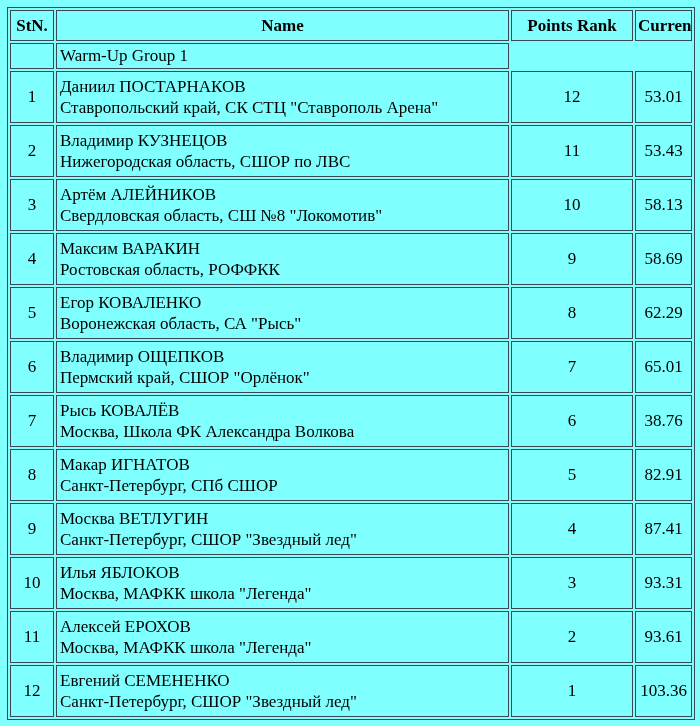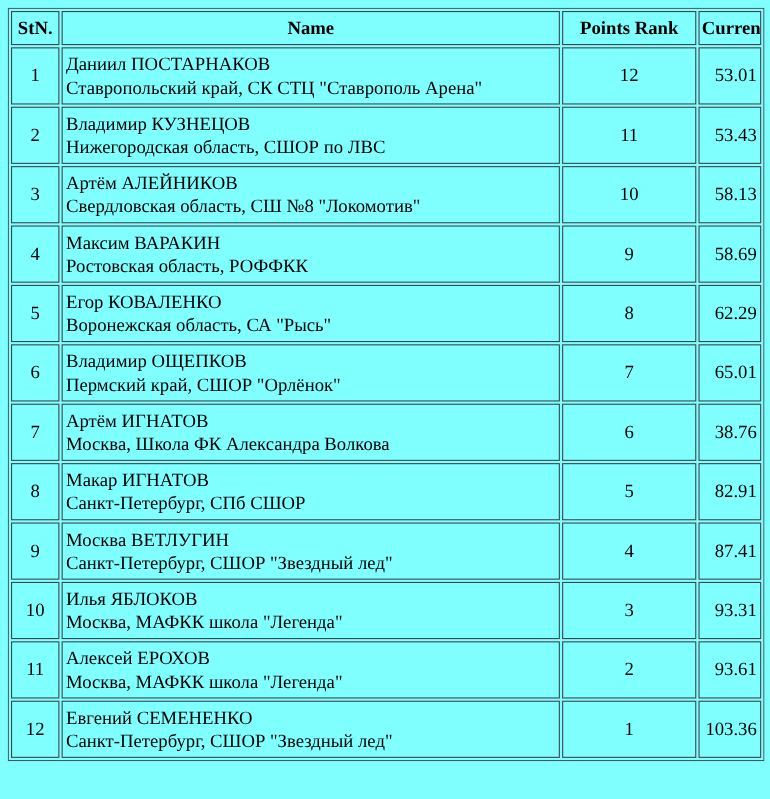--- a/index.html
+++ b/index.html
@@ -29,21 +29,21 @@
   th {
     font-weight: bold;
     text-align: center;
     height: 29px;
     padding: 0 2px;
   }
   tr.skater-row td { height: 50px; }
   tr.group-row td { height: 24px; }
   td.stn-cell   { text-align: center; }
   td.rank-cell  { text-align: center; }
-  td.points-cell{ text-align: right; padding-right: 3px; }
+  td.points-cell{ text-align: center; padding-right: 3px; }
   td.name-cell  { text-align: left; }
   td.ghost-cell { border: none; background: transparent; }
   .name-line, .club-line {
     line-height: 21px;
     white-space: nowrap;
   }
   .group-label { line-height: 22px; }
 </style>
 </head>
 <body>
@@ -57,20 +57,25 @@
   </colgroup>
   <thead>
     <tr>
       <th>StN.</th>
       <th>Name</th>
       <th>Points Rank</th>
       <th>Current</th>
     </tr>
   </thead>
   <tbody id="table-body">
+      <tr class="group-row">
+        <td class="stn-cell"></td>
+        <td class="name-cell"><span class="group-label">Warm-Up Group 1</span></td>
+        <td class="ghost-cell" colspan="2"></td>
+      </tr>
       <tr class="skater-row">
         <td class="stn-cell">1</td>
         <td class="name-cell">
           <div class="name-line">Даниил ПОСТАРНАКОВ</div>
           <div class="club-line">Ставропольский край, СК СТЦ "Ставрополь Арена"</div>
         </td>
         <td class="rank-cell">12</td>
         <td class="points-cell">53.01</td>
       </tr>
       <tr class="skater-row">
@@ -114,21 +119,21 @@
         <td class="name-cell">
           <div class="name-line">Владимир ОЩЕПКОВ</div>
           <div class="club-line">Пермский край, СШОР "Орлёнок"</div>
         </td>
         <td class="rank-cell">7</td>
         <td class="points-cell">65.01</td>
       </tr>
       <tr class="skater-row">
         <td class="stn-cell">7</td>
         <td class="name-cell">
-          <div class="name-line">Артём ИГНАТОВ</div>
+          <div class="name-line">Рысь КОВАЛЁВ</div>
           <div class="club-line">Москва, Школа ФК Александра Волкова</div>
         </td>
         <td class="rank-cell">6</td>
         <td class="points-cell">38.76</td>
       </tr>
       <tr class="skater-row">
         <td class="stn-cell">8</td>
         <td class="name-cell">
           <div class="name-line">Макар ИГНАТОВ</div>
           <div class="club-line">Санкт-Петербург, СПб СШОР</div>

